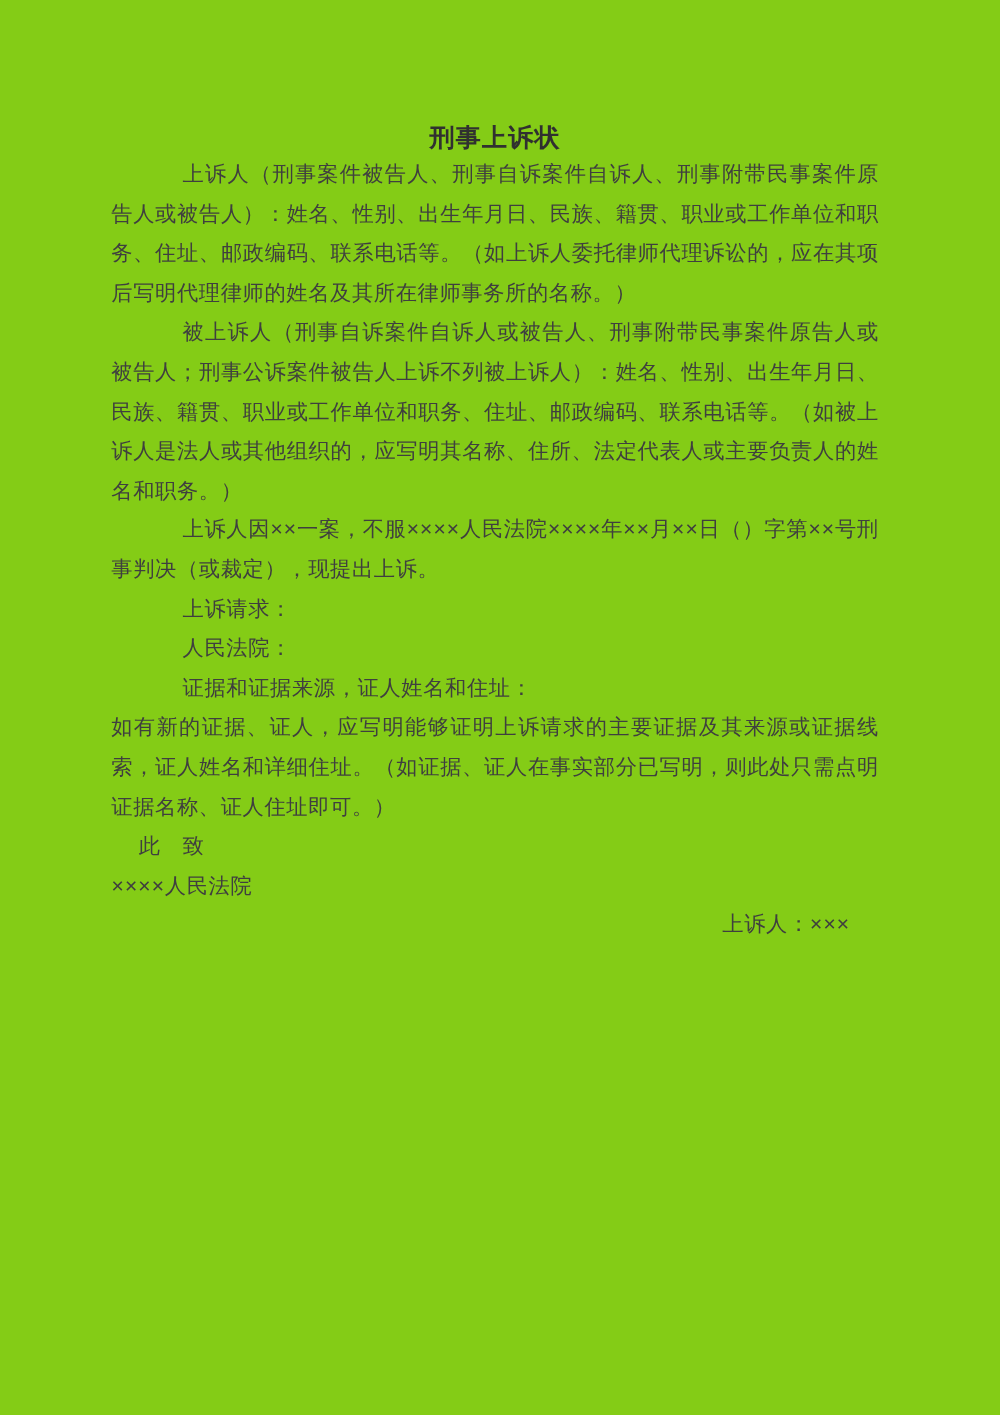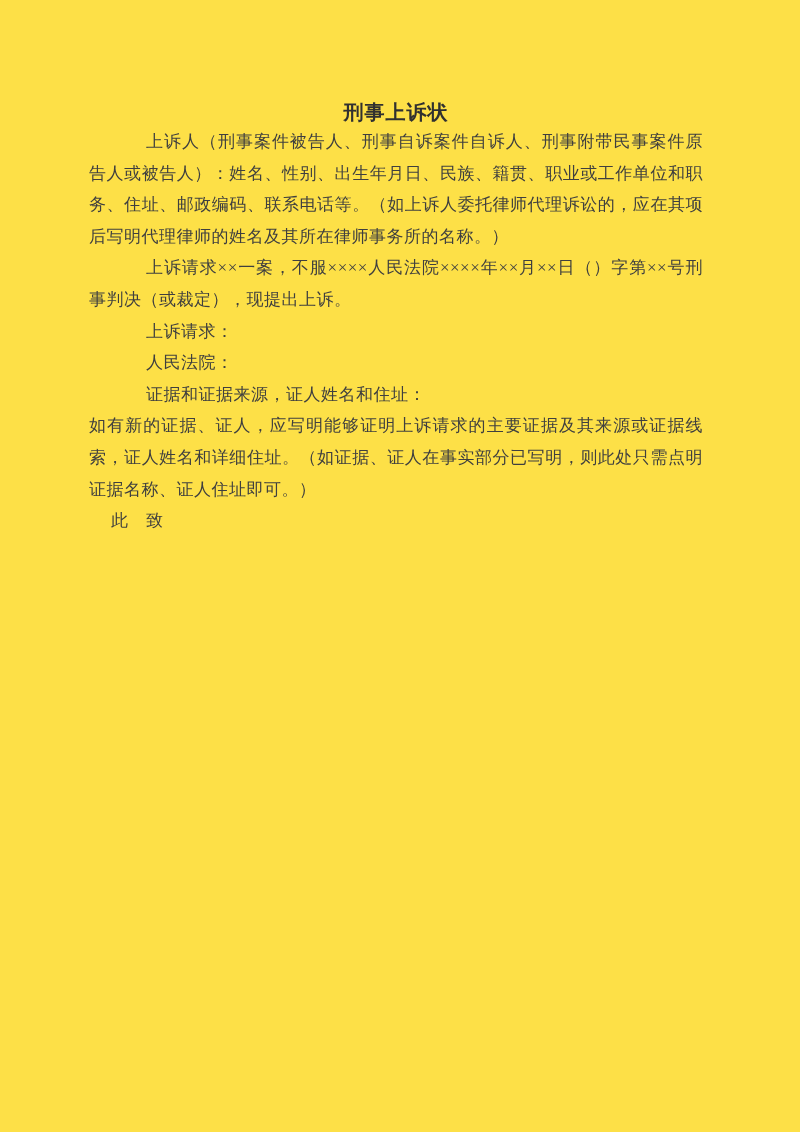--- a/index.html
+++ b/index.html
@@ -4,23 +4,23 @@
 <style>
   html, body {
     margin: 0;
     padding: 0;
     background: #ffffff;
   }
   .page {
     position: relative;
     width: 800px;
     height: 1132px;
-    background: #fde047;
+    background: #84cc16;
     overflow: hidden;
-    font-family: Liberation Serif, serif;
+    font-family: Liberation Mono, monospace;
   }
   .doc {
     position: absolute;
     left: 89px;
     top: 99px;
     width: 614px;
     color: #3f3f3f;
     font-size: 17px;
     line-height: 31.6px;
     letter-spacing: 0.5px;
@@ -46,34 +46,37 @@
 </head>
 <body>
 
 <div class="page">
   <div class="doc">
 
     <p class="title">刑事上诉状</p>
 
     <p class="indent">上诉人（刑事案件被告人、刑事自诉案件自诉人、刑事附带民事案件原告人或被告人）：姓名、性别、出生年月日、民族、籍贯、职业或工作单位和职务、住址、邮政编码、联系电话等。（如上诉人委托律师代理诉讼的，应在其项后写明代理律师的姓名及其所在律师事务所的名称。）</p>
 
+    <p class="indent">被上诉人（刑事自诉案件自诉人或被告人、刑事附带民事案件原告人或被告人；刑事公诉案件被告人上诉不列被上诉人）：姓名、性别、出生年月日、民族、籍贯、职业或工作单位和职务、住址、邮政编码、联系电话等。（如被上诉人是法人或其他组织的，应写明其名称、住所、法定代表人或主要负责人的姓名和职务。）</p>
 
-    <p class="indent">上诉请求××一案，不服××××人民法院××××年××月××日（）字第××号刑事判决（或裁定），现提出上诉。</p>
+    <p class="indent">上诉人因××一案，不服××××人民法院××××年××月××日（）字第××号刑事判决（或裁定），现提出上诉。</p>
 
     <p class="indent">上诉请求：</p>
 
 
     <p class="indent">人民法院：</p>
 
 
     <p class="indent">证据和证据来源，证人姓名和住址：</p>
 
     <p>如有新的证据、证人，应写明能够证明上诉请求的主要证据及其来源或证据线索，证人姓名和详细住址。（如证据、证人在事实部分已写明，则此处只需点明证据名称、证人住址即可。）</p>
 
     <p class="salutation">此　致</p>
 
+    <p>××××人民法院</p>
 
 
     <div class="signatures">
+      <p>上诉人：×××</p>
     </div>
 
   </div>
 </div>
 
 </body></html>

